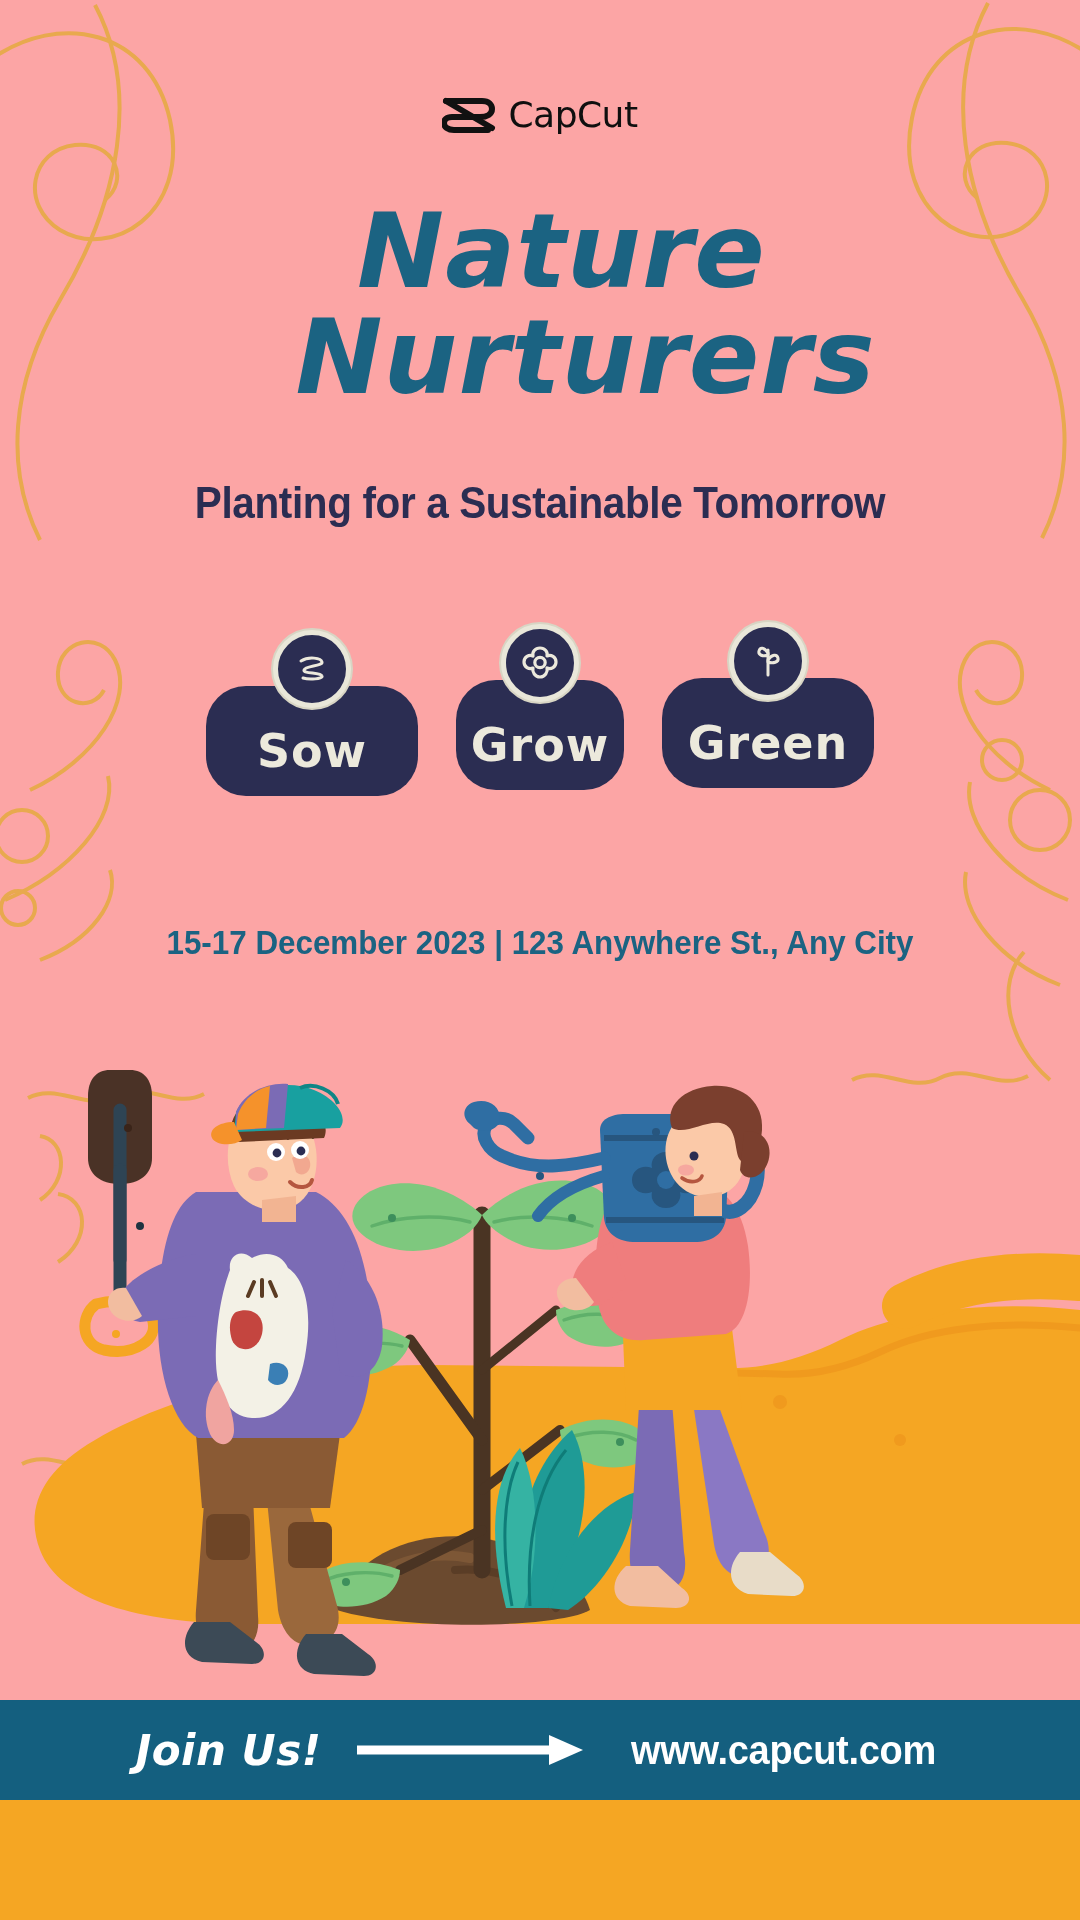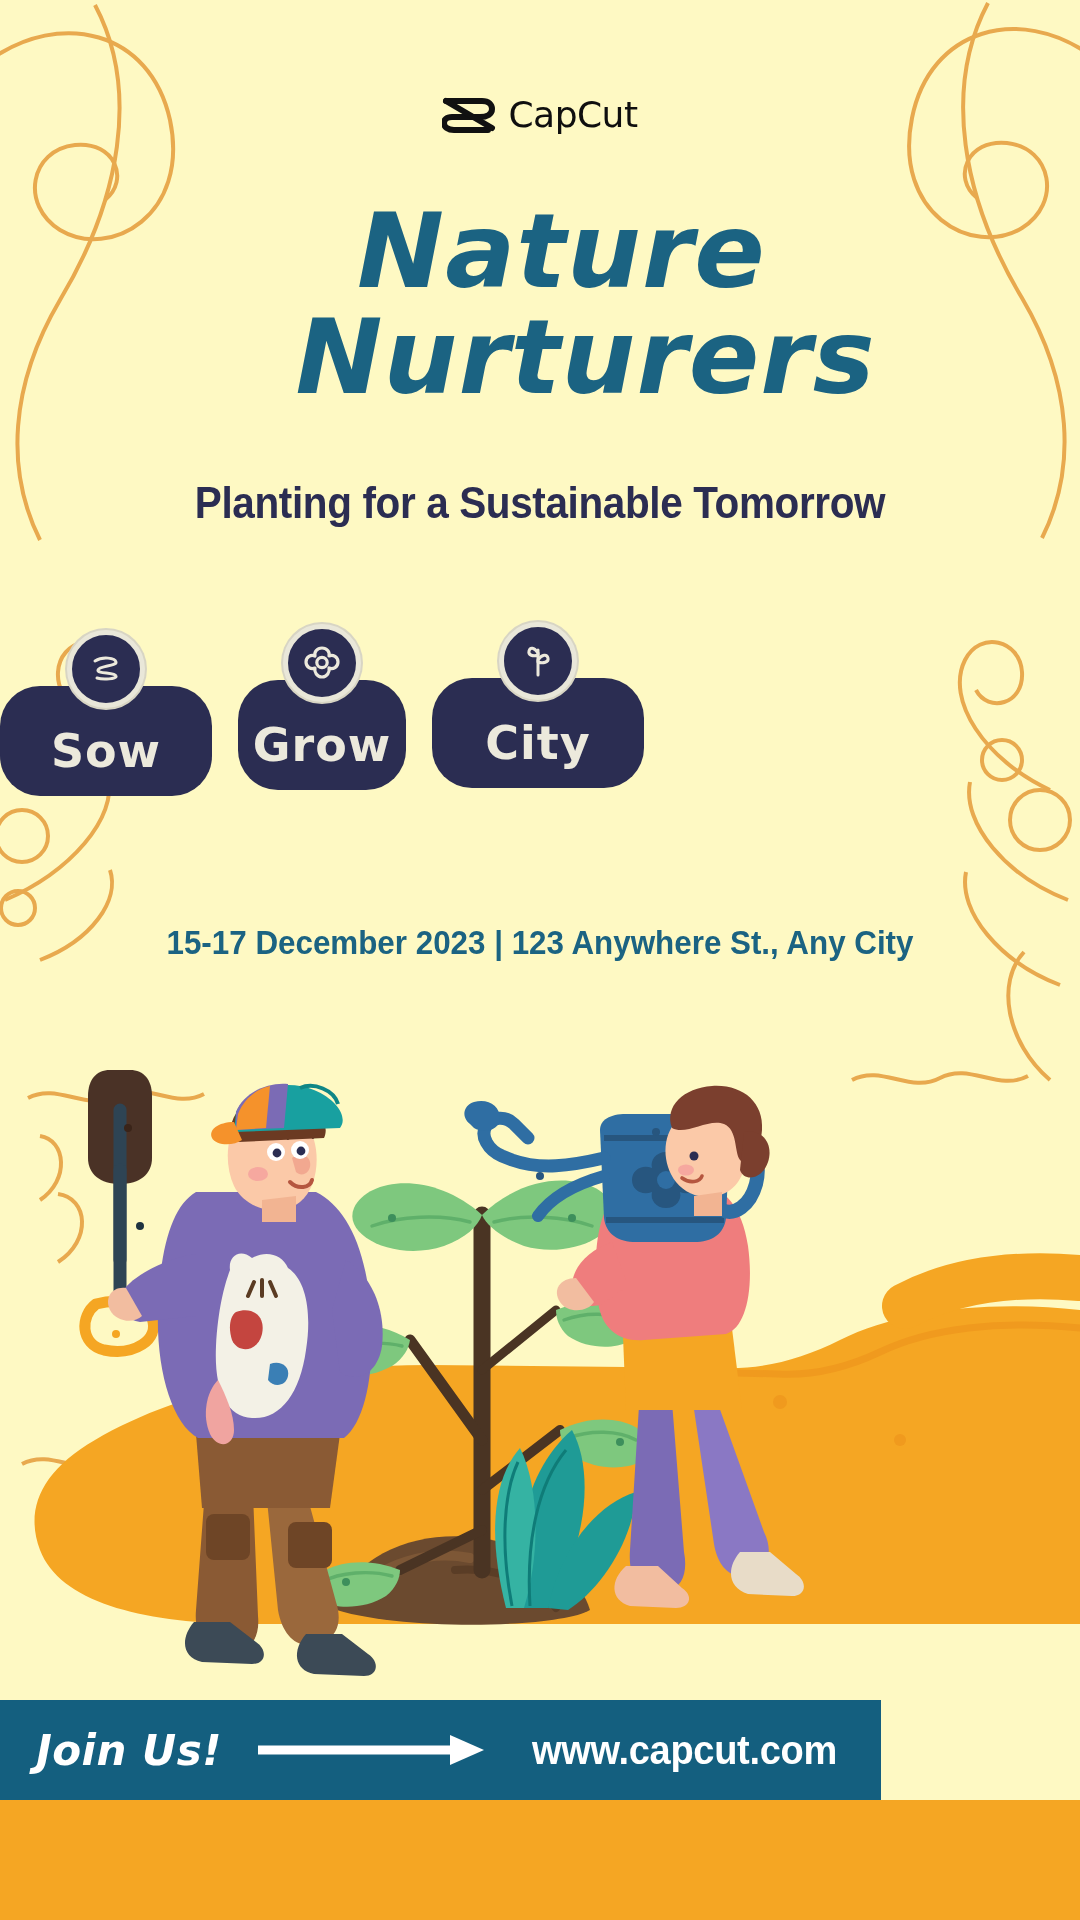--- a/index.html
+++ b/index.html
@@ -3,21 +3,21 @@
 <meta charset="utf-8">
 <style>
   * { margin:0; padding:0; box-sizing:border-box; }
   html,body { width:1080px; height:1920px; }
   body {
     background:#e9e7d9;
     font-family:"Liberation Sans", sans-serif;
     position:relative;
     overflow:hidden;
   }
-  .poster { position:absolute; inset:0; background:#fef9c3; overflow:hidden; }
+  .poster { position:absolute; inset:0; background:#fca5a5; overflow:hidden; }
 
   
   .deco { position:absolute; inset:0; pointer-events:none; }
 
   
   .logo-row {
     position:absolute; top:92px; left:0; right:0;
     display:flex; align-items:center; justify-content:center; gap:10px;
   }
   .logo-mark { display:block; }
@@ -42,21 +42,21 @@
     position:absolute; top:478px; left:0; right:0; text-align:center;
     color:#2b2d52;
     font-family:"Liberation Sans Narrow","Liberation Sans", sans-serif;
     font-weight:bold; font-size:44px; letter-spacing:-0.4px;
     transform:scaleX(0.92); transform-origin:center;
   }
 
   
   .pills {
     position:absolute; top:672px; left:0; right:0;
-    display:flex; align-items:flex-start; gap:26px;
+    display:flex; justify-content:center; align-items:flex-start; gap:38px;
   }
   .pill-wrap { position:relative; }
   .pill {
     background:#2b2d52; border-radius:40px;
     color:#ece9dc;
     font-family:"DejaVu Sans", sans-serif; font-weight:bold;
     display:flex; align-items:flex-end; justify-content:center;
     padding-bottom:18px;
     letter-spacing:1px;
   }
@@ -89,21 +89,21 @@
 
   
   .footer {
     position:absolute; left:0; bottom:0; width:1080px; height:220px;
   }
   .footer-orange {
     position:absolute; left:0; bottom:0; width:1080px; height:120px;
     background:#f5a623;
   }
   .footer-bar {
-    position:absolute; left:0; top:0; width:881px; height:100px;
+    position:absolute; left:0; top:0; width:1080px; height:100px;
     background:#145f7f;
     display:flex; align-items:center; justify-content:center; gap:36px;
   }
   .join {
     color:#ffffff; font-family:"DejaVu Sans", sans-serif;
     font-weight:bold; font-style:italic; font-size:42px; letter-spacing:0.5px;
   }
   .arrow { display:block; }
   .url {
     color:#ffffff;
@@ -205,21 +205,21 @@
       <div class="badge badge-green">
         <svg width="40" height="42" viewBox="0 0 40 42">
           <g fill="none" stroke="#ece9dc" stroke-width="3" stroke-linecap="round" stroke-linejoin="round">
             <path d="M20 35 L20 10"></path>
             <path d="M20 13 C16 7, 12 7, 11 11 C10 15, 15 17, 20 15 Z"></path>
             <path d="M20 20 C24 14, 29 14, 30 18 C31 22, 25 24, 20 22 Z"></path>
           </g>
         </svg>
       </div>
       <div class="pill pill-green">
-        <span>City</span>
+        <span>Green</span>
       </div>
     </div>
 
   </div>
 
   <div class="eventline">15-17 December 2023  |  123 Anywhere St., Any City</div>
 
   <svg class="illo" viewBox="0 0 1080 720">
 
     <g>

